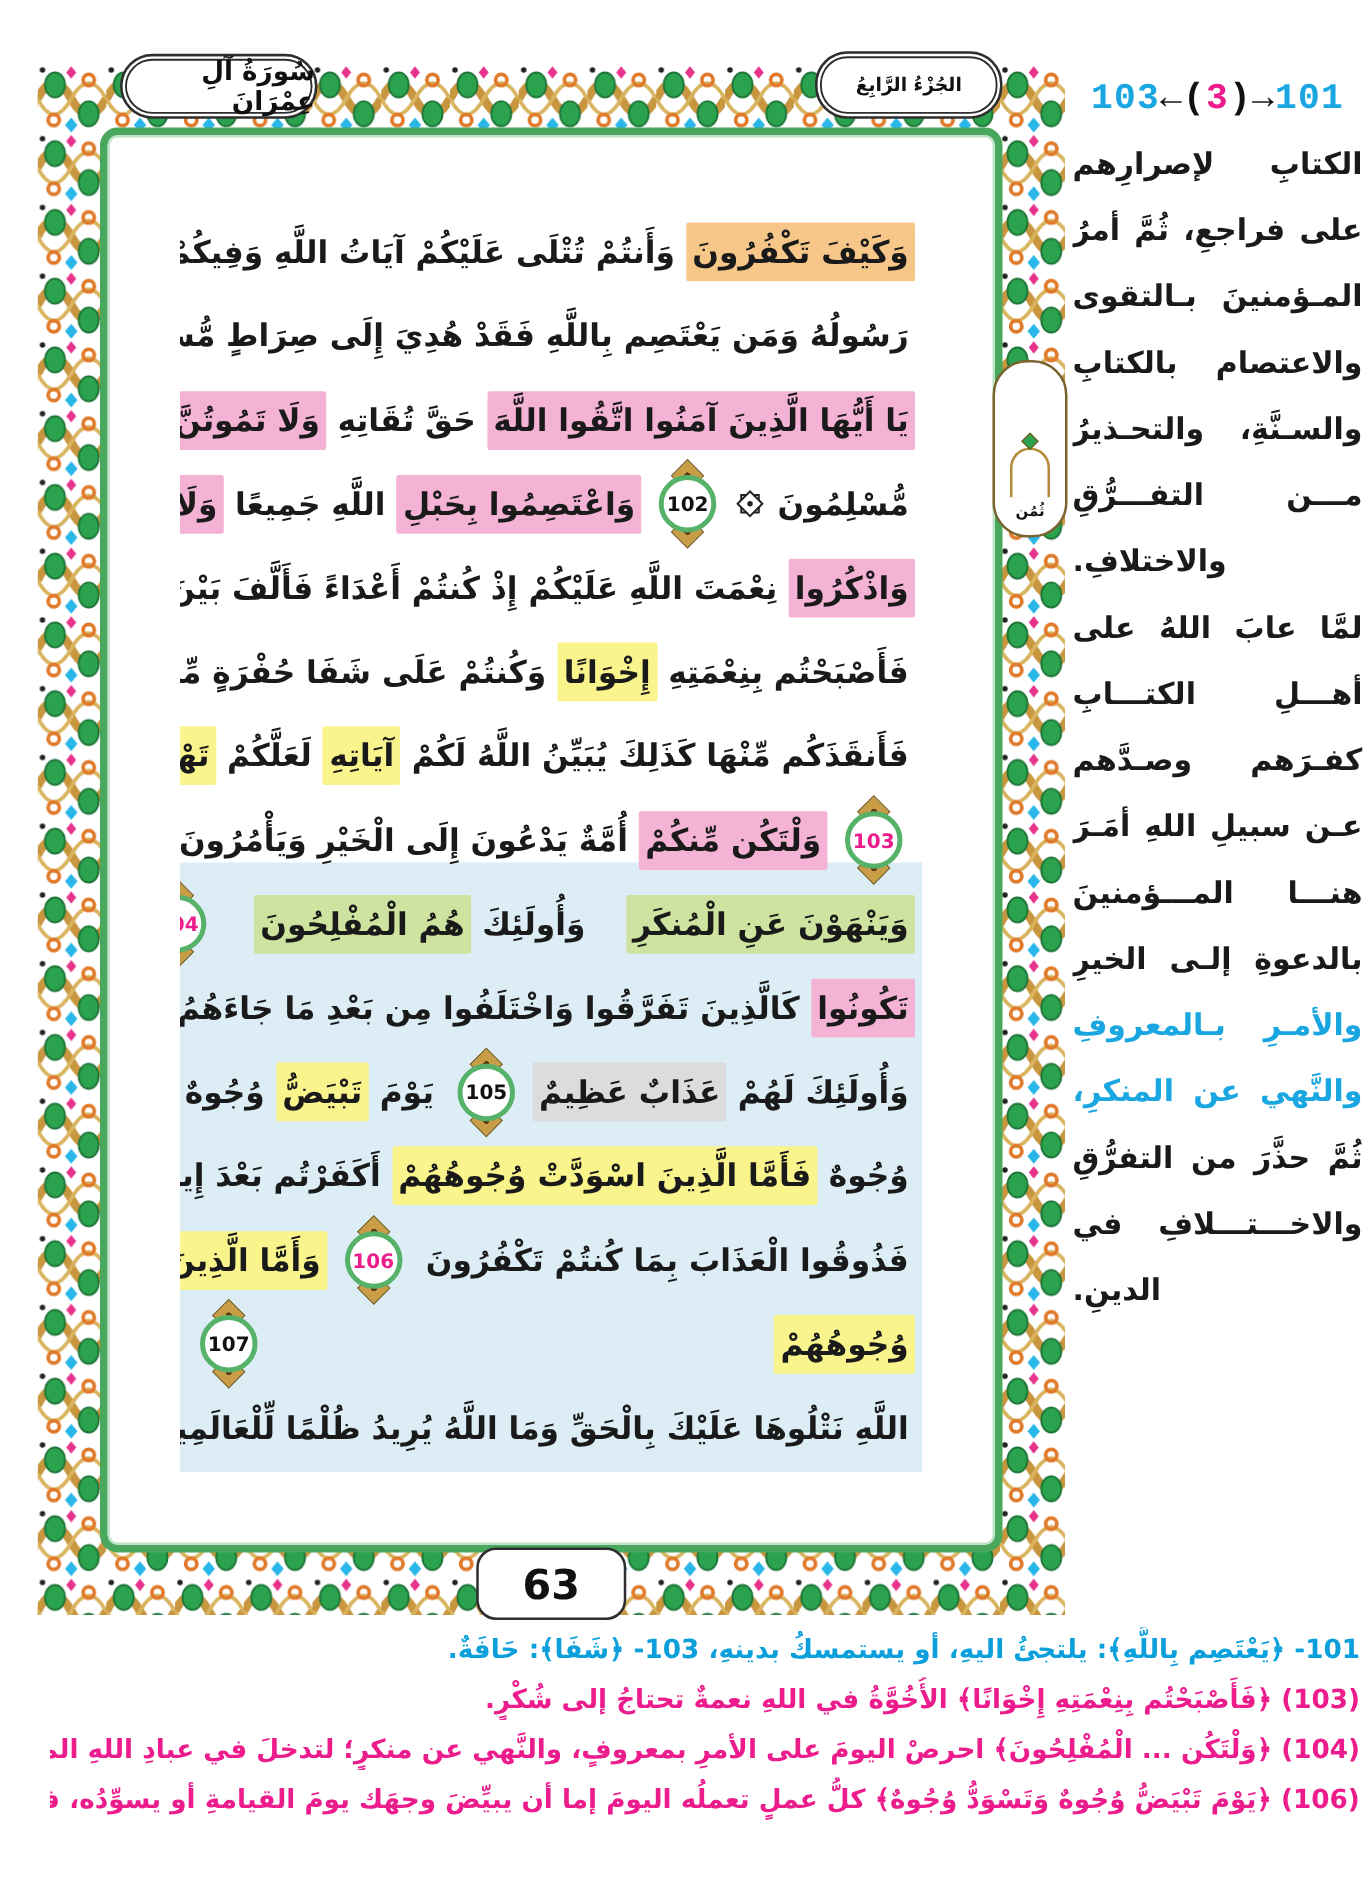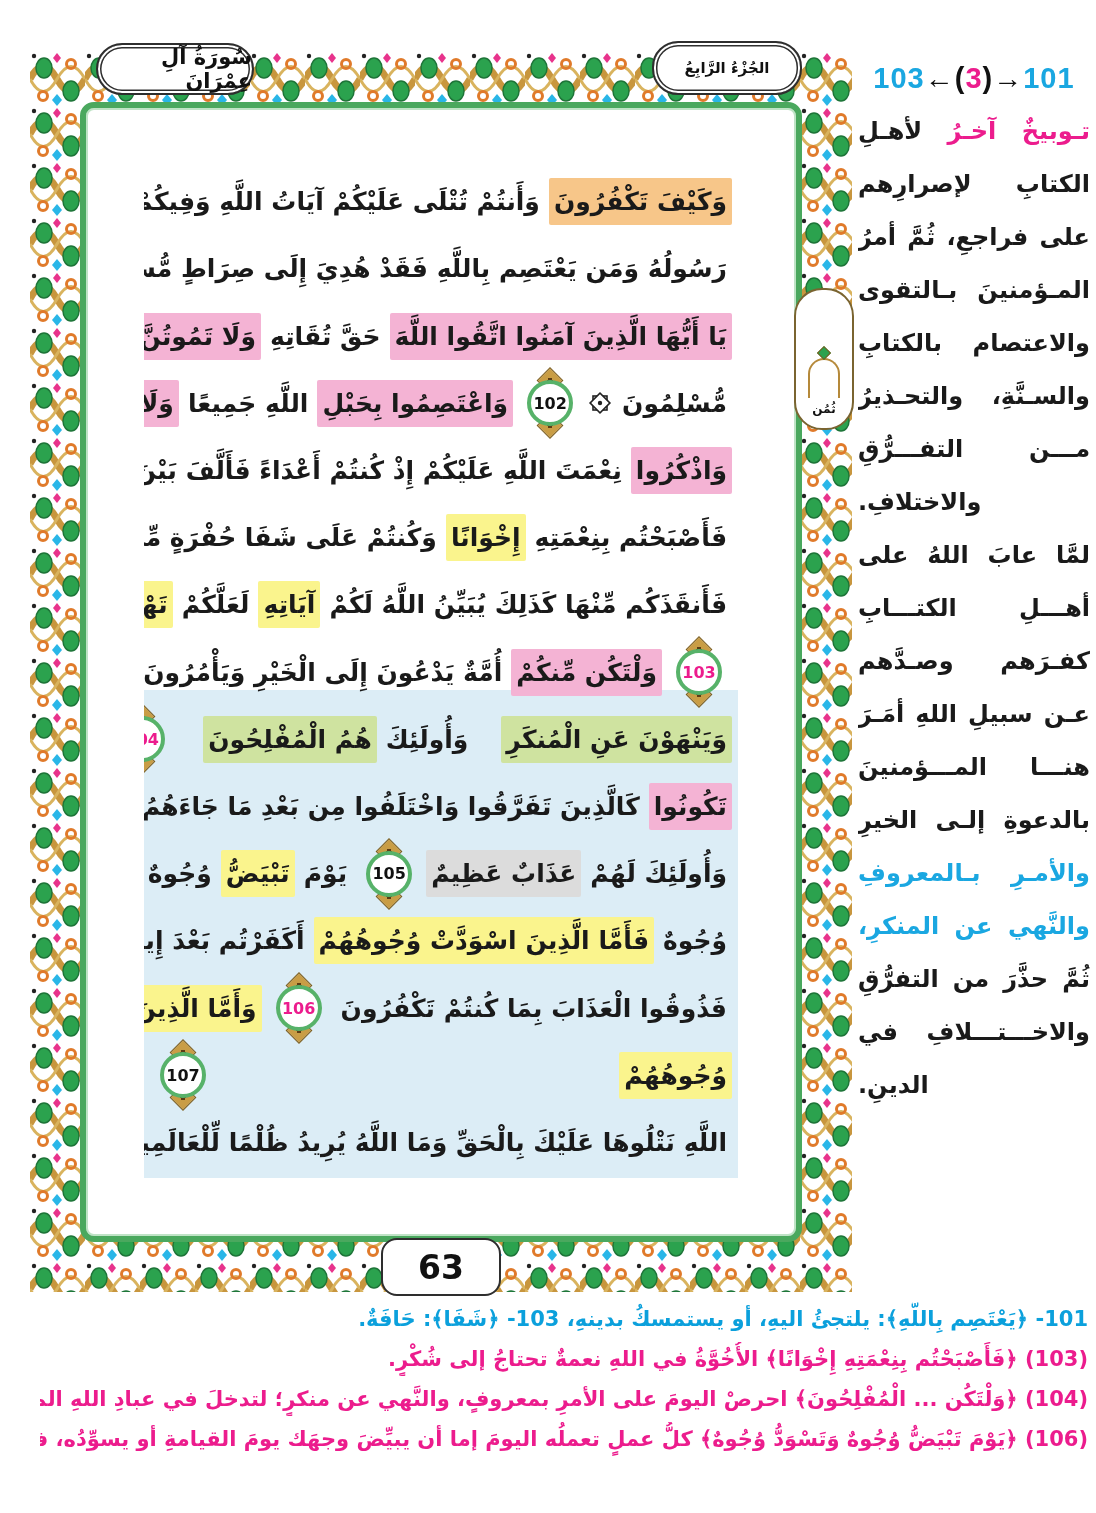--- a/index.html
+++ b/index.html
@@ -56,21 +56,21 @@
     border-radius:16px 16px 0 0; position:relative; margin-bottom:4px;}
   .thumn-arch::before{content:""; position:absolute; left:50%; top:-12px; transform:translateX(-50%) rotate(45deg);
     width:8px; height:8px; background:#2ba24e; border:1px solid #7a5c1d;}
   .thumn-label{font-size:12px; font-weight:bold; color:#111; direction:rtl;}
   .page-tab{position:absolute; left:351px; bottom:-4px; width:120px; height:58px; background:#fff;
     border:2px solid #2e2e2e; border-radius:16px; display:flex; align-items:center; justify-content:center;
     font-size:33px; font-weight:bold; color:#111; z-index:3;}
 
   
   .sidebar{position:absolute; left:858px; top:62px; width:232px; direction:rtl; color:var(--ink);}
-  .range{direction:ltr; text-align:center; font-family:Liberation Sans, sans-serif; font-weight:bold;
+  .range{direction:ltr; text-align:center; font-family:Liberation Mono, monospace; font-weight:bold;
     font-size:29px; margin-bottom:10px; letter-spacing:1px;}
   .range .rn{color:var(--cyan);} .range .rc{color:var(--magenta);} .range .rb{color:#111;}
   .sideline{height:53px; line-height:53px; font-size:24px; font-weight:bold;
     text-align:justify; text-align-last:justify; white-space:nowrap; overflow:hidden;}
   .sideline.last{text-align-last:left;}
   .c-black{color:var(--ink);} .c-magenta{color:var(--magenta);} .c-cyan{color:var(--cyan);}
   .block2{margin-top:16px;}
 
   
   .footnotes{position:absolute; left:40px; right:8px; top:1302px; direction:rtl; text-align:right;}
@@ -218,21 +218,20 @@
       <div class="thumn-label">ثُمُن</div>
     </div>
 
     <div class="page-tab">
       <span>63</span>
     </div>
   </div>
 
   <div class="sidebar" id="sidebar">
       <div class="range"><span class="rn">103</span><span class="rb">←(</span><span class="rc">3</span><span class="rb">)→</span><span class="rn">101</span></div>
-      <div class="sideline"><span class="c-magenta">تـوبيخٌ آخـرُ </span><span class="c-black">لأهـلِ</span></div>
       <div class="sideline"><span class="c-black">الكتابِ لإصرارِهم</span></div>
       <div class="sideline"><span class="c-black">على فراجعِ، ثُمَّ أمرُ</span></div>
       <div class="sideline"><span class="c-black">المـؤمنينَ بـالتقوى</span></div>
       <div class="sideline"><span class="c-black">والاعتصام بالكتابِ</span></div>
       <div class="sideline"><span class="c-black">والسـنَّةِ، والتحـذيرُ</span></div>
       <div class="sideline"><span class="c-black">مـــن التفـــرُّقِ</span></div>
       <div class="sideline last"><span class="c-black">والاختلافِ.</span></div>
       <div class="sideline"><span class="c-black">لمَّا عابَ اللهُ على</span></div>
       <div class="sideline"><span class="c-black">أهـــلِ الكتـــابِ</span></div>
       <div class="sideline"><span class="c-black">كفـرَهم وصـدَّهم</span></div>

